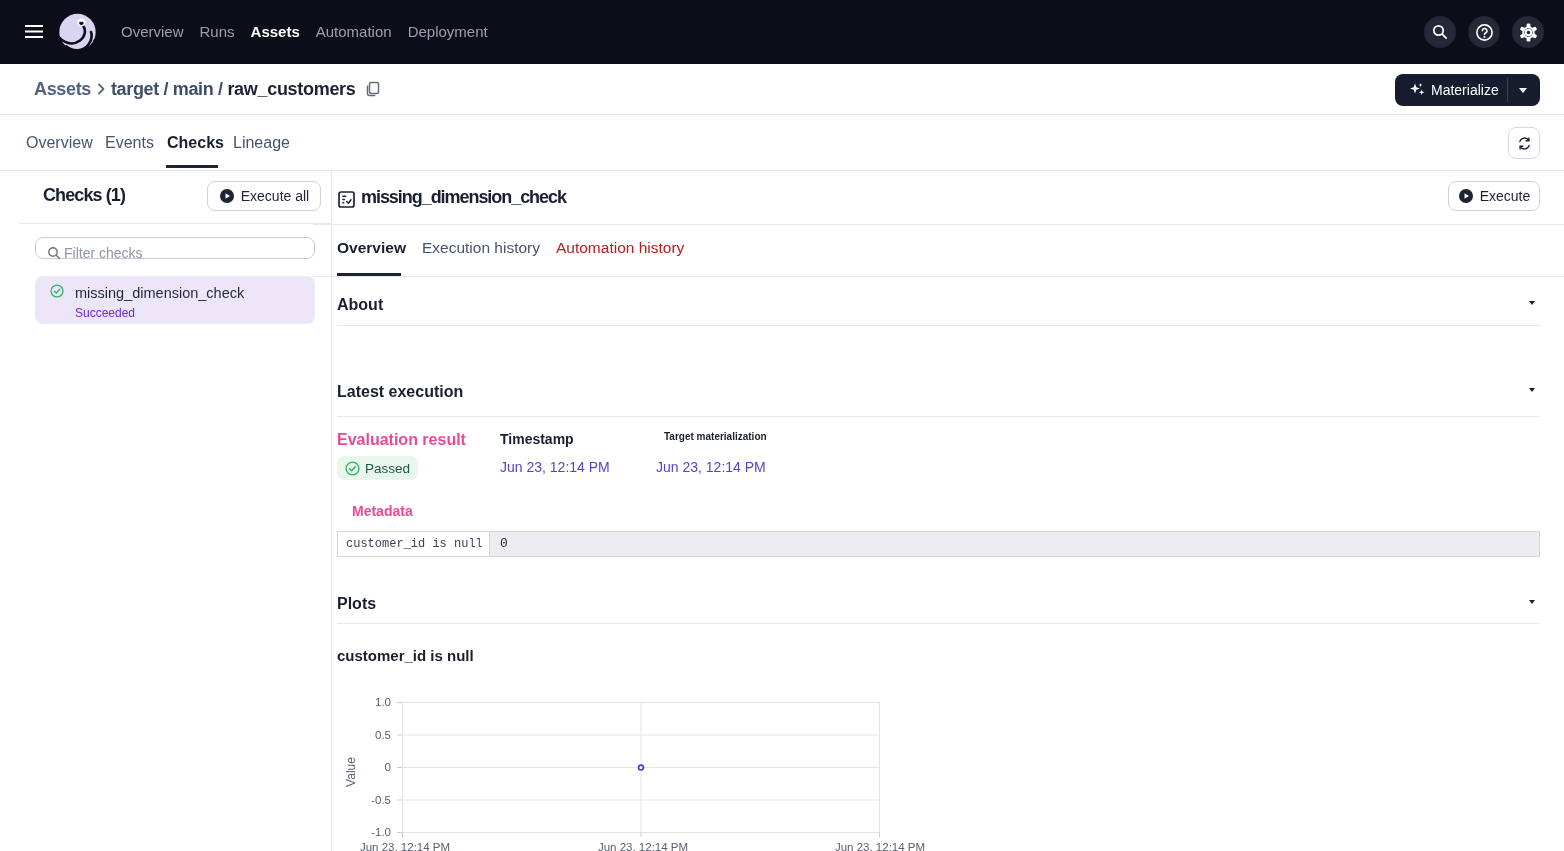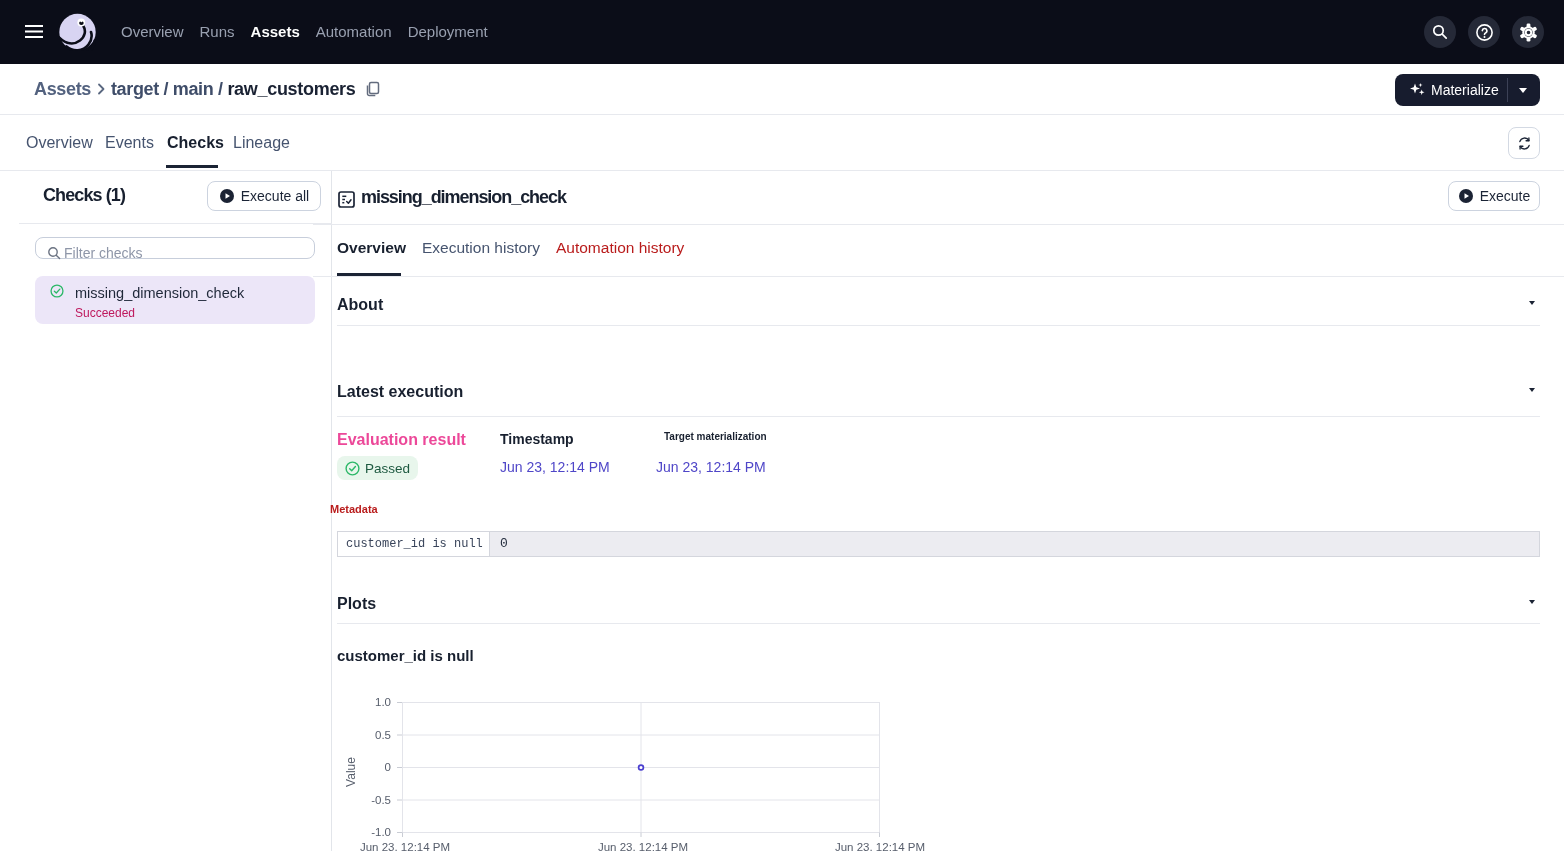--- a/index.html
+++ b/index.html
@@ -155,21 +155,21 @@
           <line x1="9.2" y1="9.2" x2="12.6" y2="12.6" stroke="#6b7382" stroke-width="1.4" stroke-linecap="round"></line>
         </svg>
       <span>Filter checks</span>
     </div>
     <div class="item">
       <svg class="abs" style="left:15px;top:8px" width="14" height="14" viewBox="0 0 16 16">
         <circle cx="8" cy="8" r="6.8" stroke="#2cb868" stroke-width="1.5" fill="none"></circle>
         <path d="M5 8.2 L7.2 10.3 L11.2 5.8" stroke="#2cb868" stroke-width="1.5" fill="none" stroke-linecap="round" stroke-linejoin="round"></path>
       </svg>
       <div class="abs" style="left:40px;top:9px;font-size:14.5px;color:#1f2839">missing_dimension_check</div>
-      <div class="abs" style="left:40px;top:30px;font-size:12px;color:#be185d">Succeeded</div>
+      <div class="abs" style="left:40px;top:30px;font-size:12px;color:#6d28d9">Succeeded</div>
     </div>
   </div>
 
   <div class="main">
     <svg class="abs" style="left:25px;top:20px" width="17" height="17" viewBox="0 0 17 17">
       <rect x="1" y="1" width="15" height="15" rx="2" stroke="#1b2436" stroke-width="1.7" fill="none"></rect>
       <line x1="4.3" y1="5.3" x2="8.3" y2="5.3" stroke="#1b2436" stroke-width="1.5"></line>
       <line x1="4.3" y1="8.5" x2="7" y2="8.5" stroke="#1b2436" stroke-width="1.5"></line>
       <line x1="4.3" y1="11.7" x2="6.3" y2="11.7" stroke="#1b2436" stroke-width="1.5"></line>
       <path d="M8.7 10.5 L10.4 12.2 L13 8.8" stroke="#1b2436" stroke-width="1.5" fill="none" stroke-linecap="round" stroke-linejoin="round"></path>
@@ -202,21 +202,21 @@
     <div class="badge" style="left:24px;top:285px">
       <svg width="15" height="15" viewBox="0 0 15 15">
           <circle cx="7.5" cy="7.5" r="6.4" stroke="#2cb868" stroke-width="1.4" fill="none"></circle>
           <path d="M4.7 7.7 L6.7 9.7 L10.4 5.5" stroke="#2cb868" stroke-width="1.4" fill="none" stroke-linecap="round" stroke-linejoin="round"></path>
         </svg>
       Passed
     </div>
     <div class="abs link" style="left:187px;top:288px">Jun 23, 12:14 PM</div>
     <div class="abs link" style="left:343px;top:288px">Jun 23, 12:14 PM</div>
 
-    <div class="abs" style="left:17px;top:332px;font-size:11px;font-weight:bold;color:#b91c1c">Metadata</div>
+    <div class="abs" style="left:39px;top:332px;font-size:14px;font-weight:bold;color:#ec4899">Metadata</div>
     <div class="abs" style="left:24px;top:360px;width:1203px;height:26px;border:1px solid #d4d6dd;background:#ececf1">
       <div class="abs mono" style="left:0;top:0;width:152px;height:24px;background:#fff;border-right:1px solid #d4d6dd;font-size:12px;color:#39445a;line-height:24px;padding-left:8px;white-space:nowrap">customer_id is null</div>
       <div class="abs mono" style="left:162px;top:0;font-size:13px;color:#262f3f;line-height:24px">0</div>
     </div>
 
     <div class="sechead" style="top:424px">Plots</div>
     <div class="caret" style="left:1216px;top:429px"></div>
     <div class="hdiv" style="left:24px;top:452px;width:1203px"></div>
     <div class="abs" style="left:24px;top:476px;font-size:15px;font-weight:bold;color:#18202f">customer_id is null</div>
 

